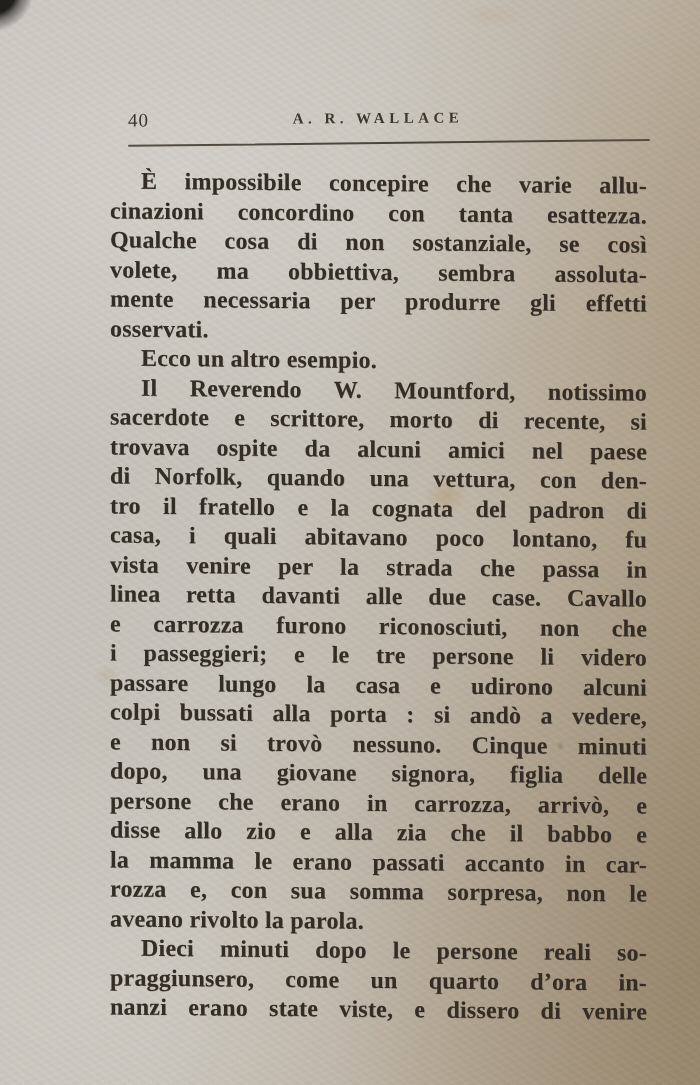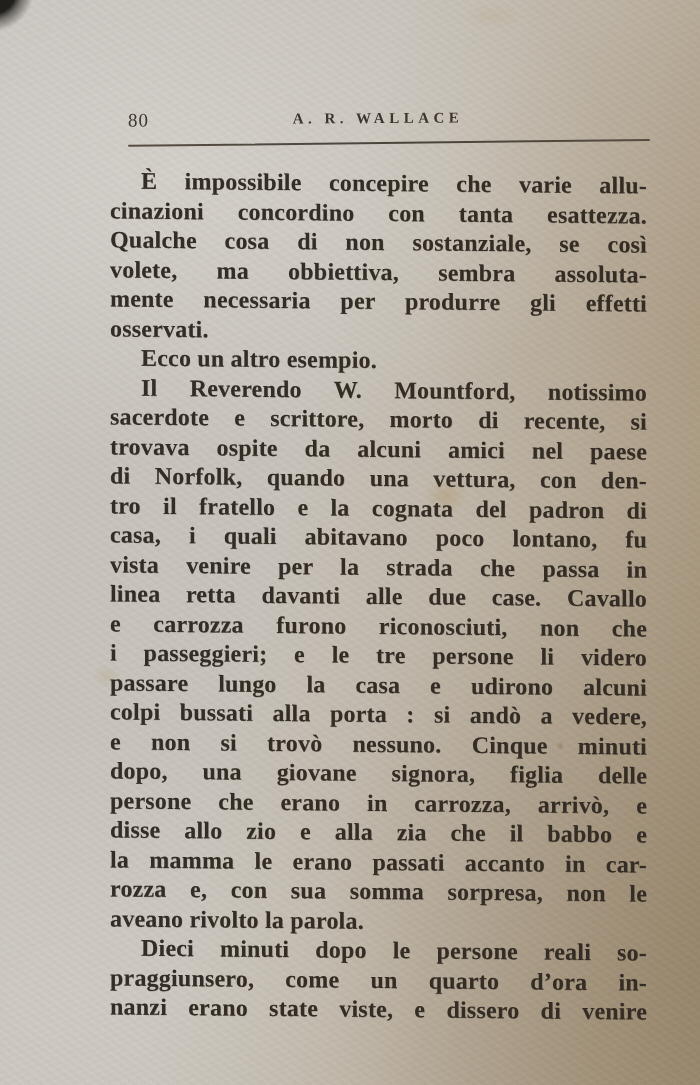--- a/index.html
+++ b/index.html
@@ -77,21 +77,21 @@
 <div id="photo">
   <div id="grain"></div>
   <div id="corner-shadow"></div>
 
   <div class="stain" id="stain-3"></div>
   <div class="stain" id="stain-1"></div>
   <div class="stain" id="stain-2"></div>
   <div class="stain" id="stain-4"></div>
 
   <div id="header">
-    <span id="page-number">80</span>
+    <span id="page-number">40</span>
     <div id="running-header">A. R. WALLACE</div>
     <div id="header-rule"></div>
   </div>
 
   <div id="page-body">
       <div class="paragraph">
         <div class="line indent">È impossibile concepire che varie allu-</div>
         <div class="line">cinazioni concordino con tanta esattezza.</div>
         <div class="line">Qualche cosa di non sostanziale, se così</div>
         <div class="line">volete, ma obbiettiva, sembra assoluta-</div>

